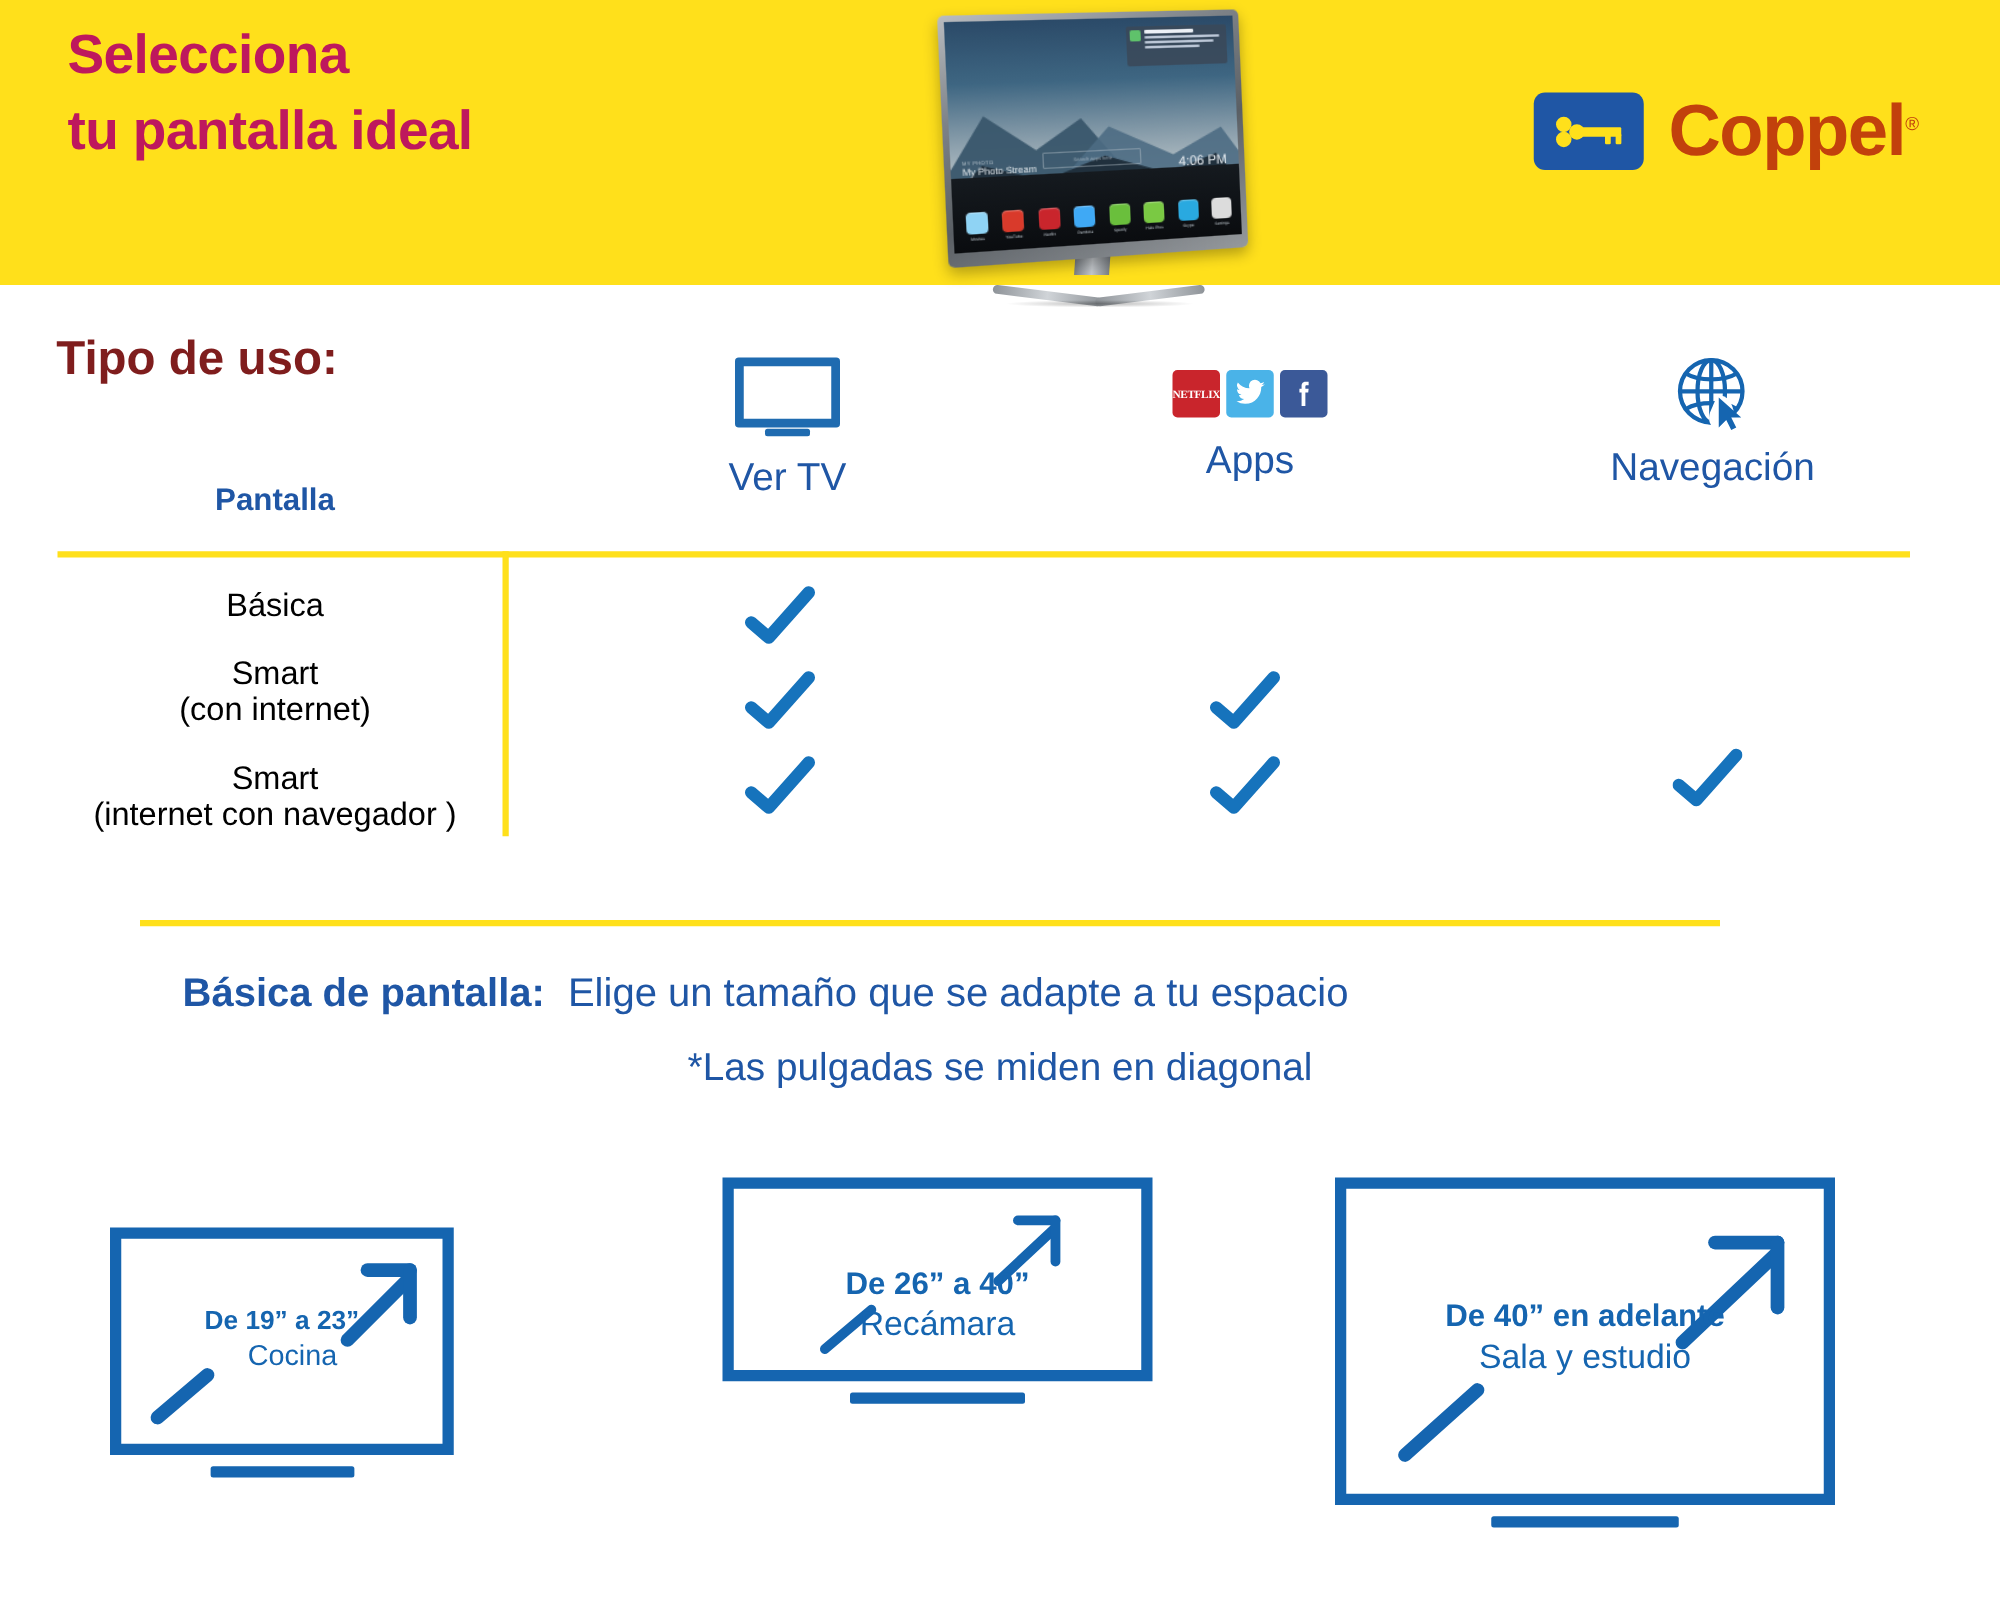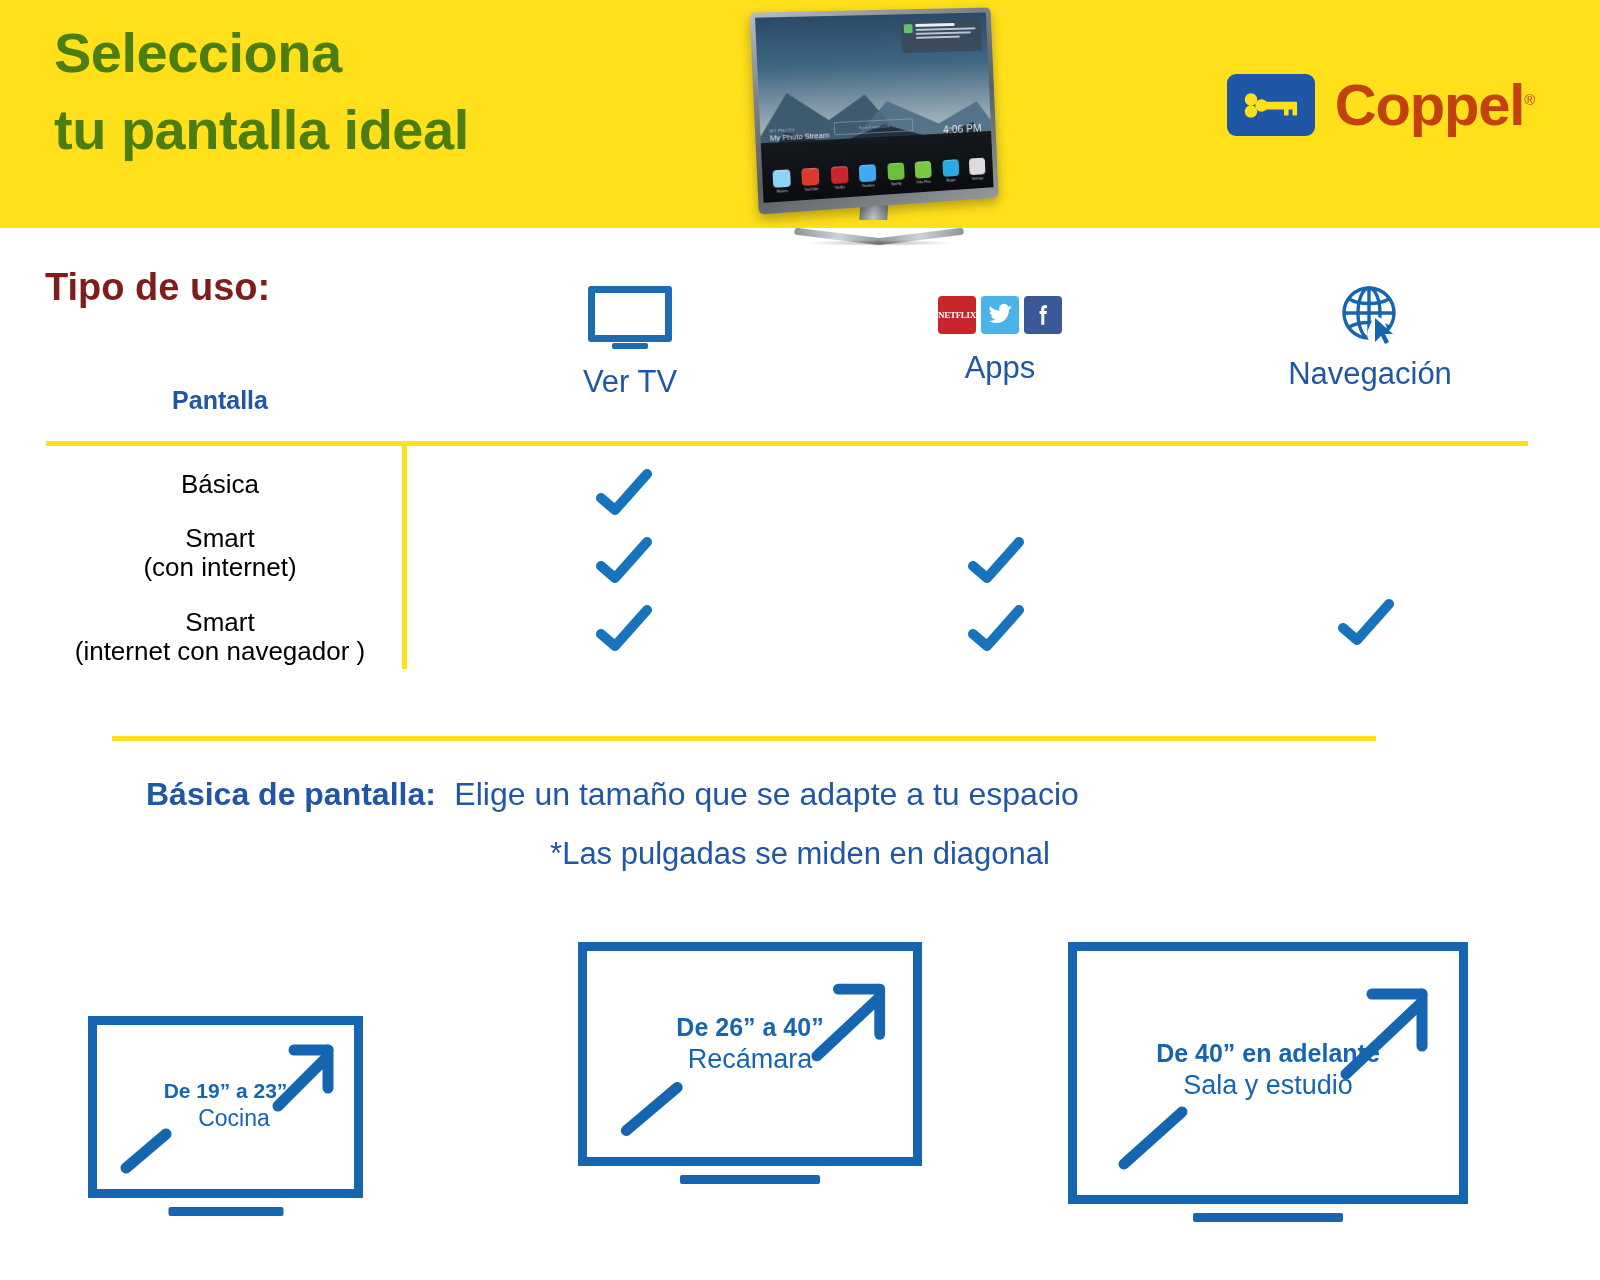--- a/index.html
+++ b/index.html
@@ -15,22 +15,22 @@
   #page { position: relative; width: 1600px; height: 1280px; background:#fff; }
 
   
   .header {
     position: absolute; left: 0; top: 0;
     width: 1600px; height: 228px;
     background: #FFE01B;
   }
   .header-title {
     position: absolute; left: 54px; top: 14px;
-    color: #4d7c0f;
-    font-size: 56px;
+    color: #be185d;
+    font-size: 44px;
     font-weight: bold;
     line-height: 1.38;
     letter-spacing: -0.5px;
     white-space: pre-line;
   }
   
   .tv-photo {
     position: absolute; left: 748px; top: 2px;
     width: 268px; height: 248px;
   }
@@ -404,38 +404,38 @@
         <path d="M5 31 L19 43 L51 7" fill="none" stroke="#1673BC" stroke-width="10" stroke-linecap="round" stroke-linejoin="round"></path>
       </svg>
   </div>
 
   <div class="tam-line" style="left:146px; top:776px;">
     <span class="tam-strong">Básica de pantalla:</span>
     <span class="tam-normal" style="margin-left:14px;">Elige un tamaño que se adapte a tu espacio</span>
   </div>
   <div class="tam-line tam-note" style="left:0; top:836px; width:1600px; text-align:center;">*Las pulgadas se miden en diagonal</div>
 
-  <div class="tvbox" style="left:88px; top:982px; width:275px; height:182px;margin-top:34px;">
+  <div class="tvbox" style="left:88px; top:982px; width:275px; height:182px;">
     <div class="frame"></div>
     <svg class="diag" viewBox="0 0 275 182">
       <g stroke="#1565B0" stroke-width="11" stroke-linecap="round" fill="none">
         <line x1="38" y1="152" x2="78" y2="118"></line>
         <line x1="190" y1="90" x2="238" y2="42"></line>
         <line x1="206" y1="34" x2="240" y2="34"></line>
         <line x1="240" y1="34" x2="240" y2="72"></line>
       </g>
     </svg>
     <div class="txt" style="top:62px; font-size:21px;">
       <span class="r1">De 19” a 23”</span>
       <span class="r2" style="font-size:23px;padding-left:17px;">Cocina</span>
     </div>
     <div class="base" style="width:115px;"></div>
   </div>
 
-  <div class="tvbox" style="left:578px; top:942px; width:344px; height:224px;">
+  <div class="tvbox" style="left:578px; top:942px; width:344px; height:163px;">
     <div class="frame"></div>
     <svg class="diag" viewBox="0 0 344 228">
       <g stroke="#1565B0" stroke-width="11" stroke-linecap="round" fill="none">
         <line x1="46" y1="192" x2="98" y2="148"></line>
         <line x1="240" y1="116" x2="302" y2="58"></line>
         <line x1="262" y1="48" x2="304" y2="48"></line>
         <line x1="304" y1="48" x2="304" y2="94"></line>
       </g>
     </svg>
     <div class="txt" style="top:70px; font-size:25px;">

